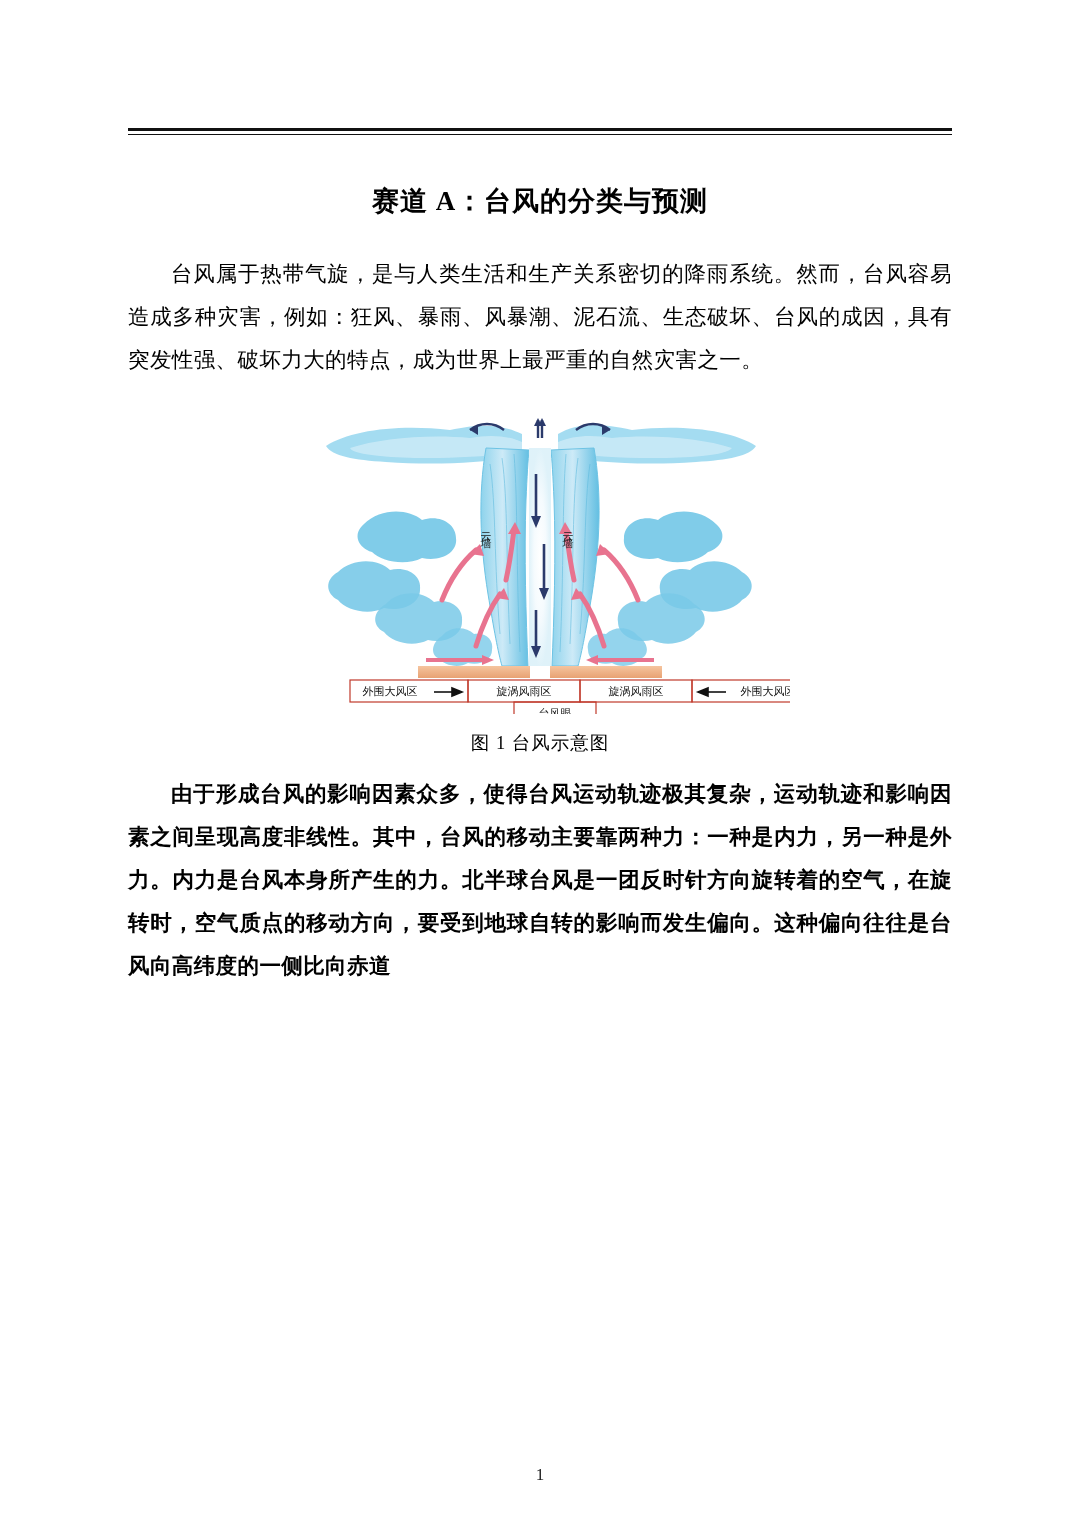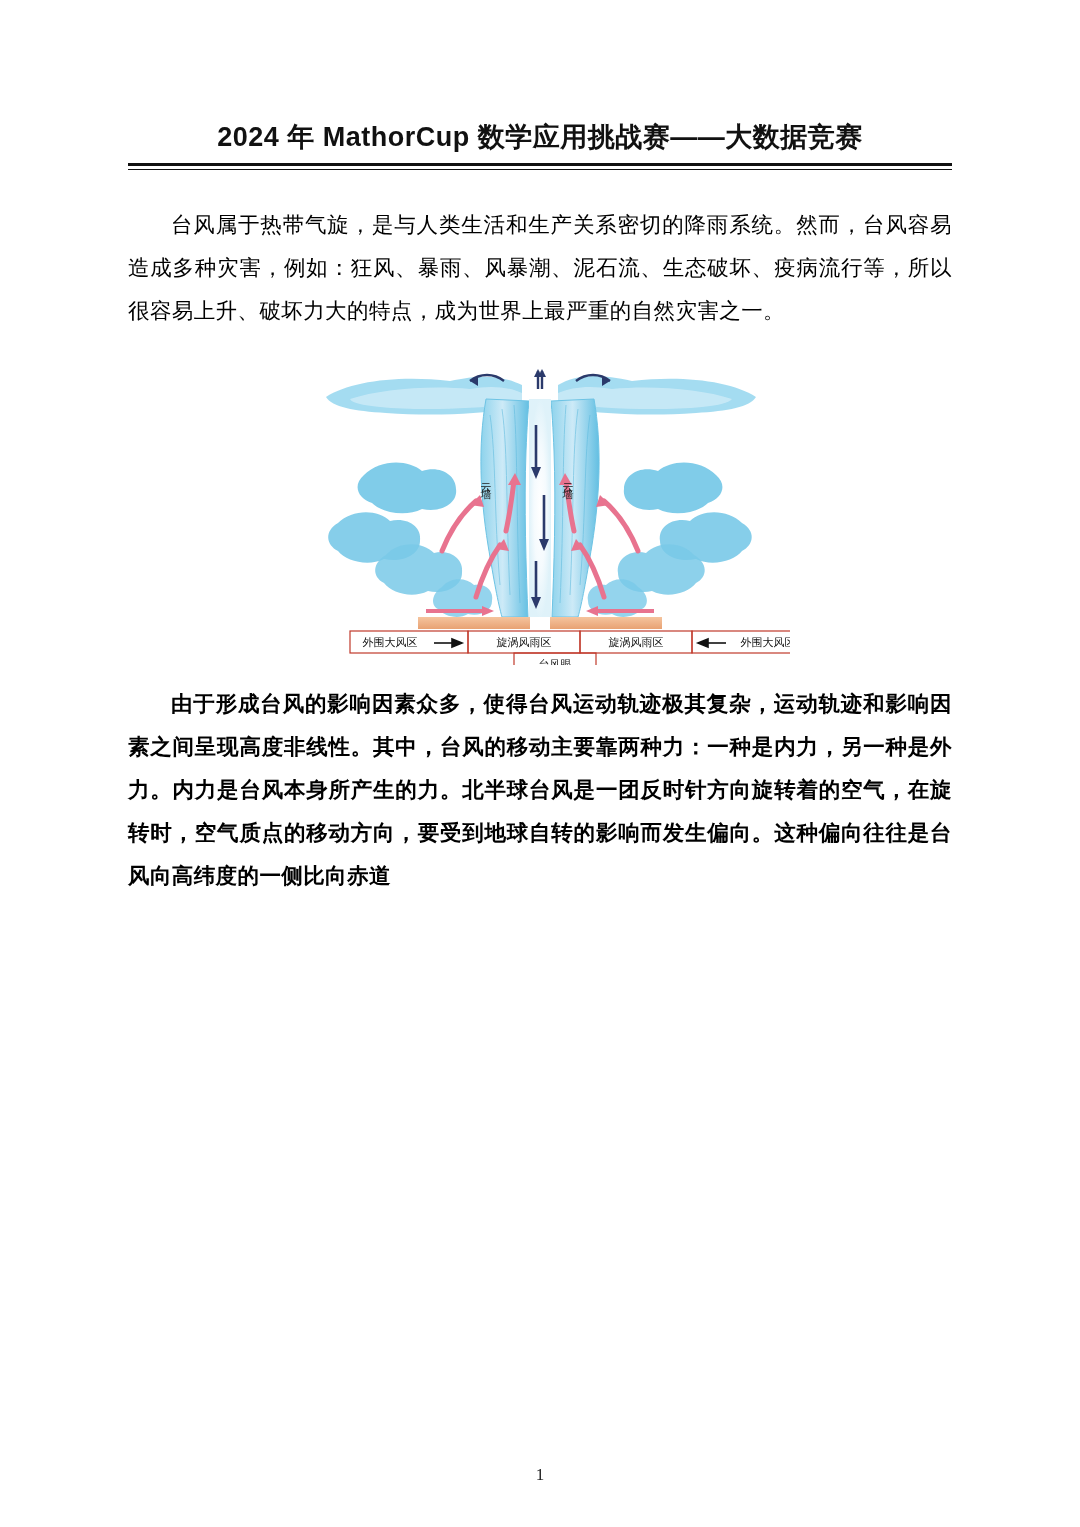--- a/index.html
+++ b/index.html
@@ -96,27 +96,27 @@
     font-size: 11px;
     font-family: "Liberation Sans", "DejaVu Sans", sans-serif;
   }
 </style>
 </head>
 <body>
 
 <div class="page">
 
   <header class="doc-header">
-    <div class="title">2024 年 MathorCup 数学应用挑战赛——大数据竞赛</div>
     <div class="header-rule"></div>
   </header>
 
+  <h2 class="section-title">赛道 A：台风的分类与预测</h2>
 
   <div class="body-text">
-    <p class="para">台风属于热带气旋，是与人类生活和生产关系密切的降雨系统。然而，台风容易造成多种灾害，例如：狂风、暴雨、风暴潮、泥石流、生态破坏、疫病流行等，所以很容易上升、破坏力大的特点，成为世界上最严重的自然灾害之一。</p>
+    <p class="para">台风属于热带气旋，是与人类生活和生产关系密切的降雨系统。然而，台风容易造成多种灾害，例如：狂风、暴雨、风暴潮、泥石流、生态破坏、台风的成因，具有突发性强、破坏力大的特点，成为世界上最严重的自然灾害之一。</p>
   </div>
 
   <figure class="figure">
     <div class="figure-canvas">
       <svg width="500" height="310" viewBox="0 0 500 310" xmlns="http://www.w3.org/2000/svg">
         <defs>
           <radialGradient id="cg" cx="50%" cy="50%" r="50%">
             <stop offset="0%" stop-color="#ffffff"></stop>
             <stop offset="55%" stop-color="#d7eefa"></stop>
             <stop offset="100%" stop-color="#7fcbe8"></stop>
@@ -239,20 +239,21 @@
         <text x="234" y="291" font-size="11" fill="#111" text-anchor="middle" font-family="Liberation Sans, DejaVu Sans, sans-serif">旋涡风雨区</text>
         <text x="346" y="291" font-size="11" fill="#111" text-anchor="middle" font-family="Liberation Sans, DejaVu Sans, sans-serif">旋涡风雨区</text>
         <g stroke="#111" stroke-width="1.6" fill="#111">
           <path d="M436 288 L414 288"></path>
             <polygon points="408,288 418,284 418,292"></polygon>
         </g>
         <text x="478" y="291" font-size="11" fill="#111" text-anchor="middle" font-family="Liberation Sans, DejaVu Sans, sans-serif">外围大风区</text>
         <text x="265" y="313" font-size="11" fill="#111" text-anchor="middle" font-family="Liberation Sans, DejaVu Sans, sans-serif">台风眼</text>
       </svg>
     </div>
+    <figcaption>图 1 台风示意图</figcaption>
   </figure>
 
   <div class="body-text" style="margin-top:18px;font-weight:bold;">
     <p class="para">由于形成台风的影响因素众多，使得台风运动轨迹极其复杂，运动轨迹和影响因素之间呈现高度非线性。其中，台风的移动主要靠两种力：一种是内力，另一种是外力。内力是台风本身所产生的力。北半球台风是一团反时针方向旋转着的空气，在旋转时，空气质点的移动方向，要受到地球自转的影响而发生偏向。这种偏向往往是台风向高纬度的一侧比向赤道</p>
   </div>
 
   <div class="page-number">1</div>
 </div>
 
 </body></html>

